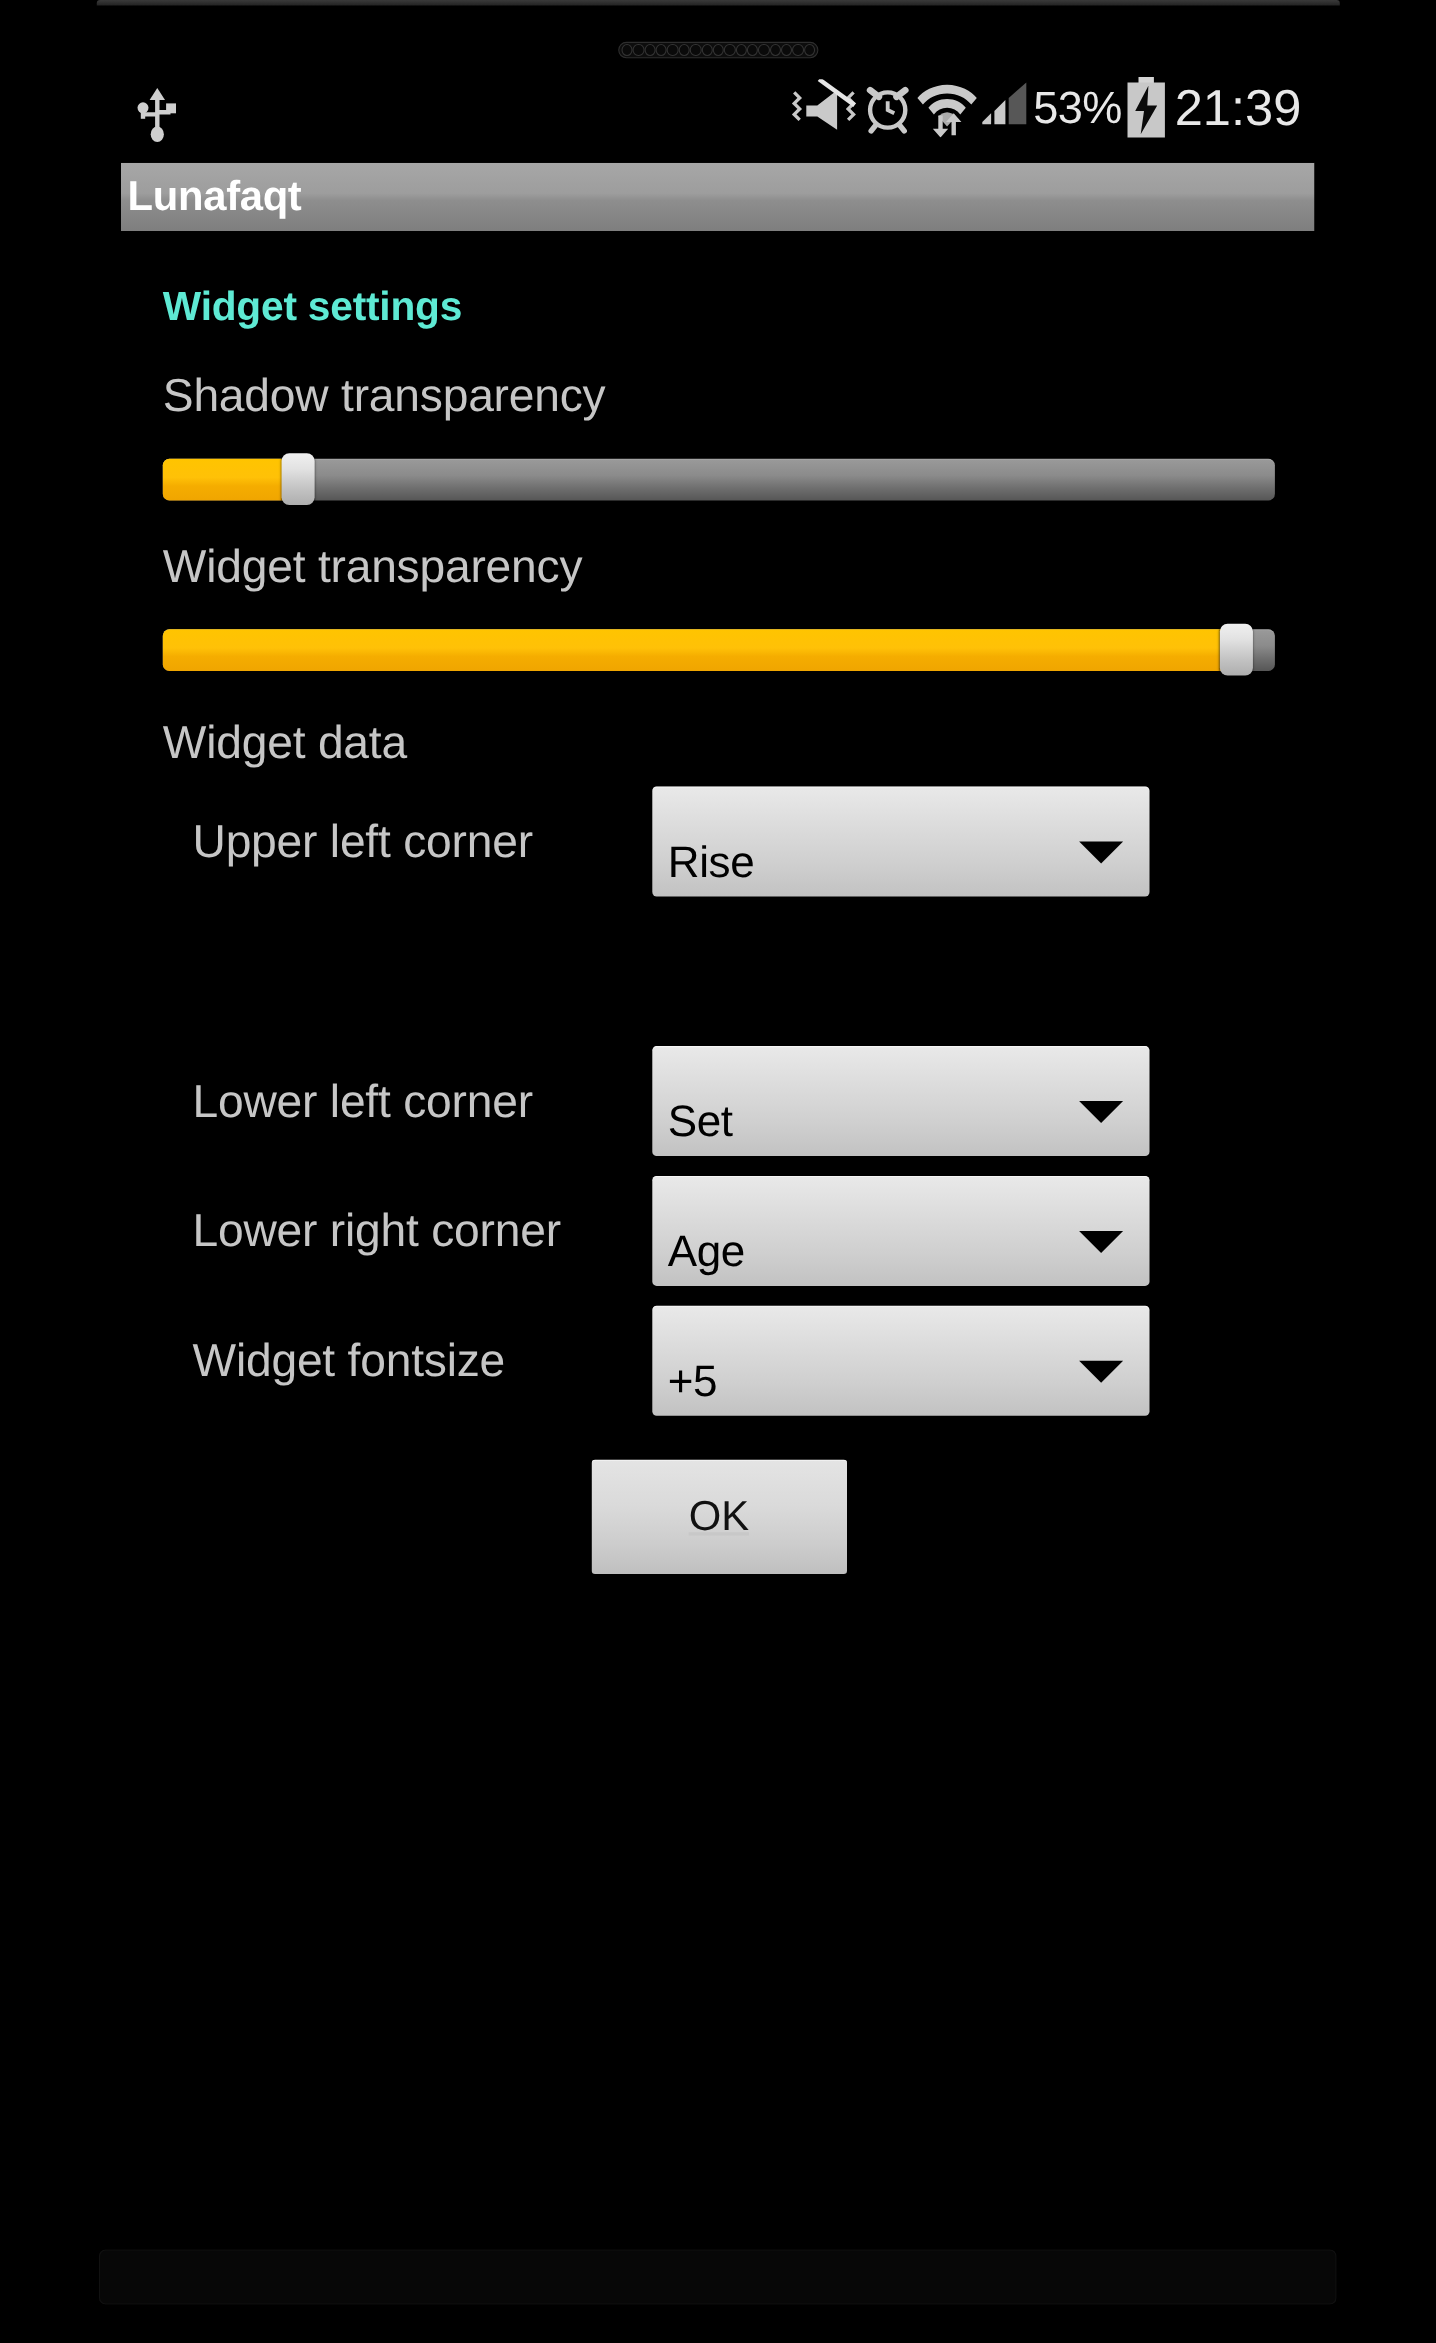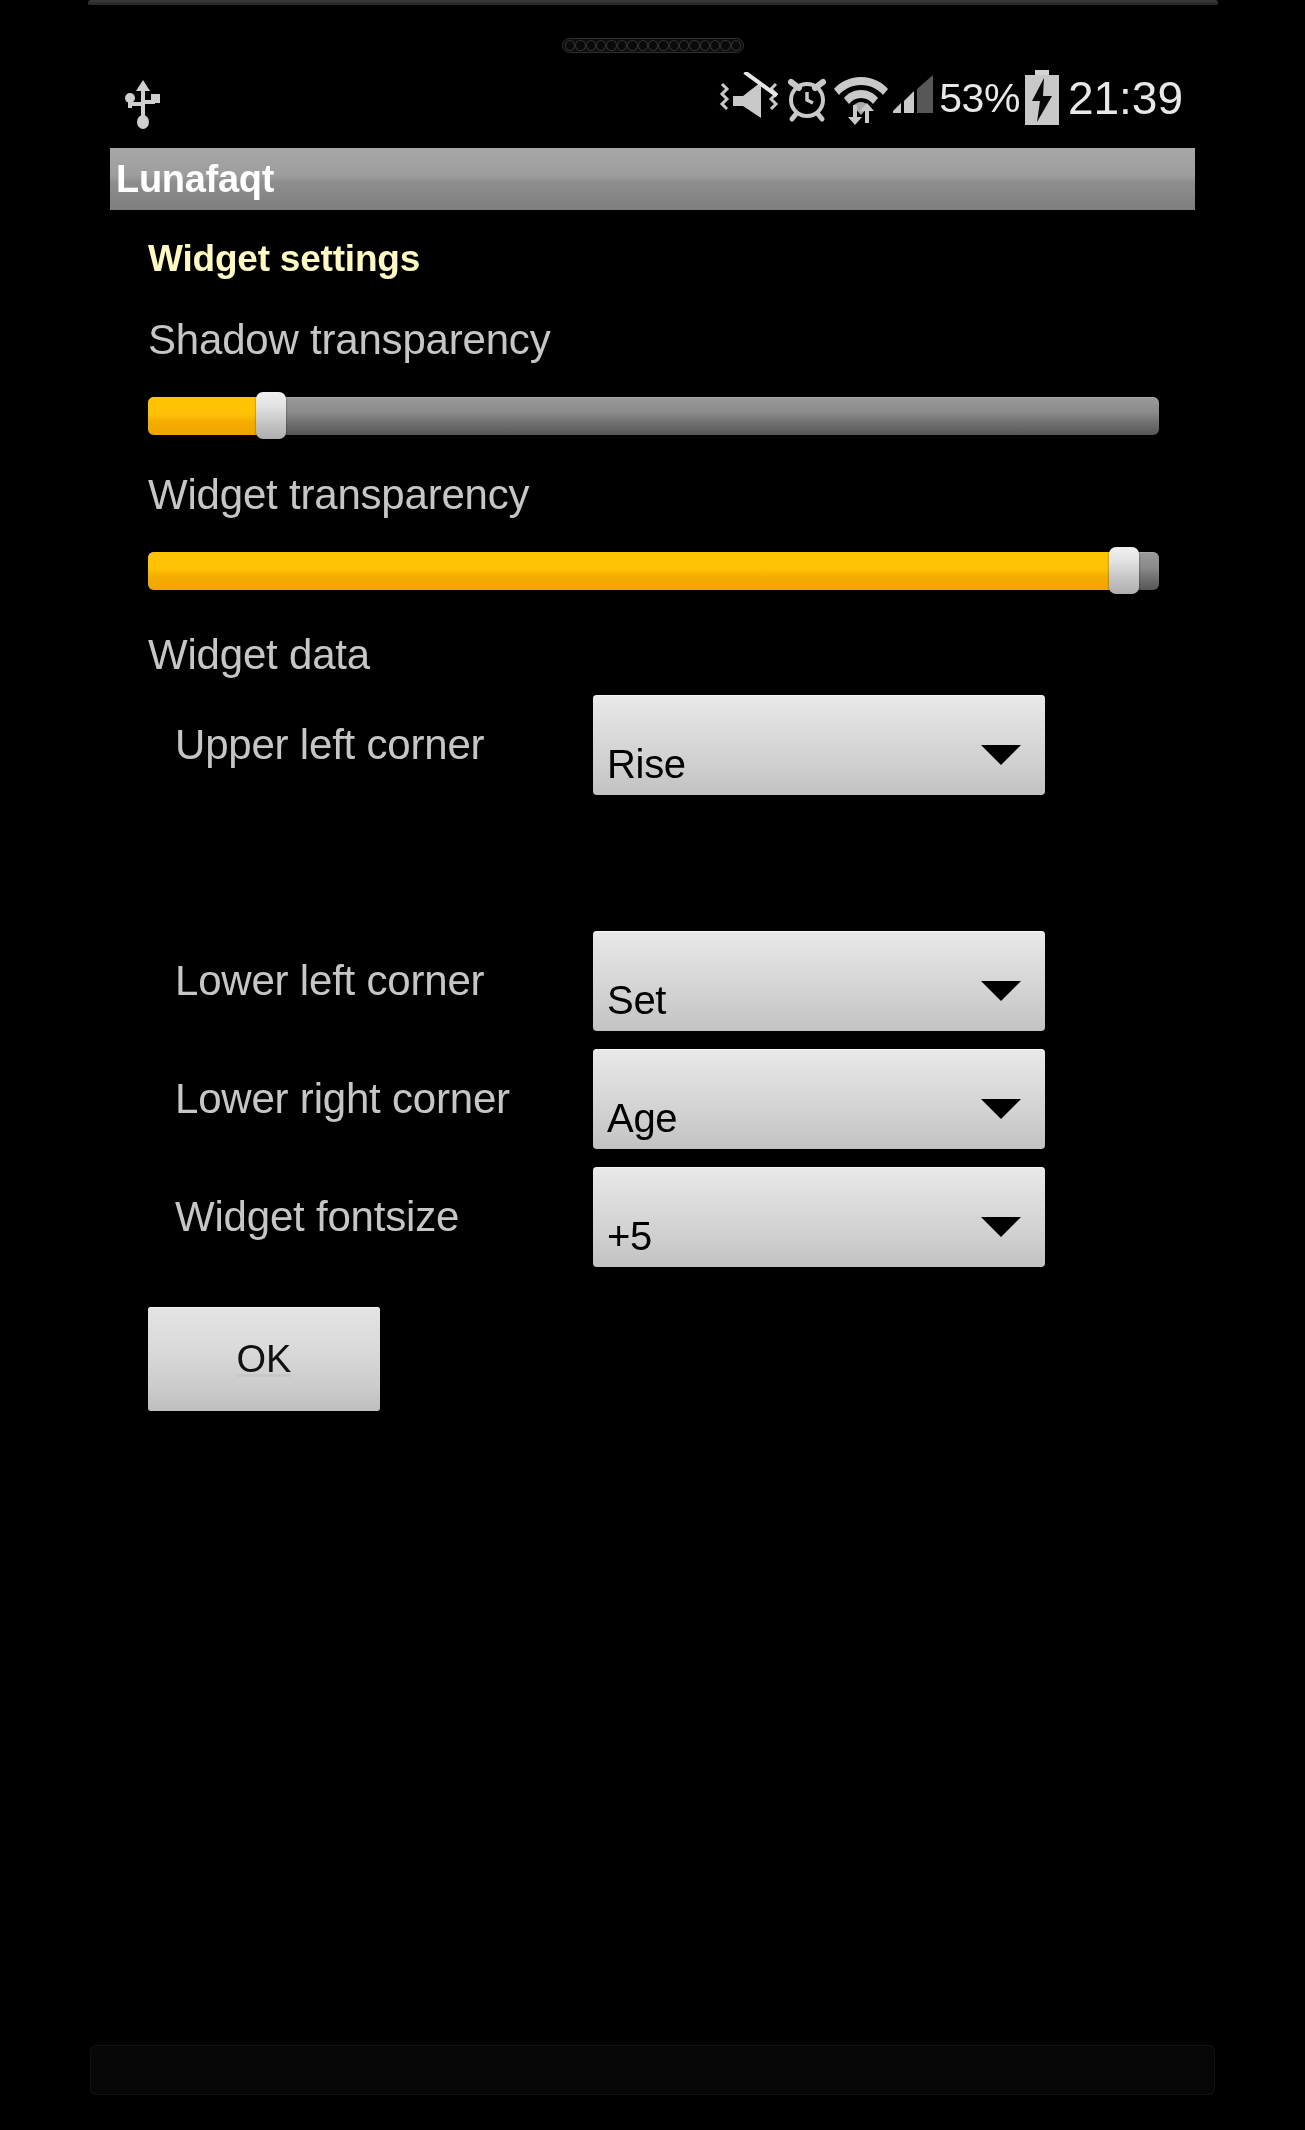--- a/index.html
+++ b/index.html
@@ -120,22 +120,22 @@
   }
 
   
   #content {
     padding: 0 36px 0 38px;
     color: #c8c8c8;
   }
   #section-heading {
     font-size: 37px;
     font-weight: bold;
-    color: #fef9c3;
-    margin-top: 28px;
+    color: #5eead4;
+    margin-top: 48px;
     margin-bottom: 0;
     letter-spacing: -0.2px;
   }
   .field-label {
     font-size: 42px;
     color: #c6c6c6;
     letter-spacing: -0.2px;
   }
   #label-shadow { margin-top: 36px; }
   #label-widget-transp { margin-top: 33px; }
@@ -212,21 +212,21 @@
     bottom: 30px;
     width: 0; height: 0;
     border-left: 20px solid transparent;
     border-right: 20px solid transparent;
     border-top: 20px solid #000;
   }
 
   
   #ok-row {
     display: flex;
-    justify-content: flex-start;
+    justify-content: center;
     margin-top: 38px;
     text-decoration: underline;
   }
   #ok-button {
     width: 232px;
     height: 104px;
     border-radius: 3px;
     background: linear-gradient(to bottom, #e4e4e4 0%, #dadada 40%, #cccccc 75%, #bfbfbf 100%);
     box-shadow: 0 1px 2px rgba(0,0,0,0.6), inset 0 1px 0 rgba(255,255,255,0.6);
     display: flex;

